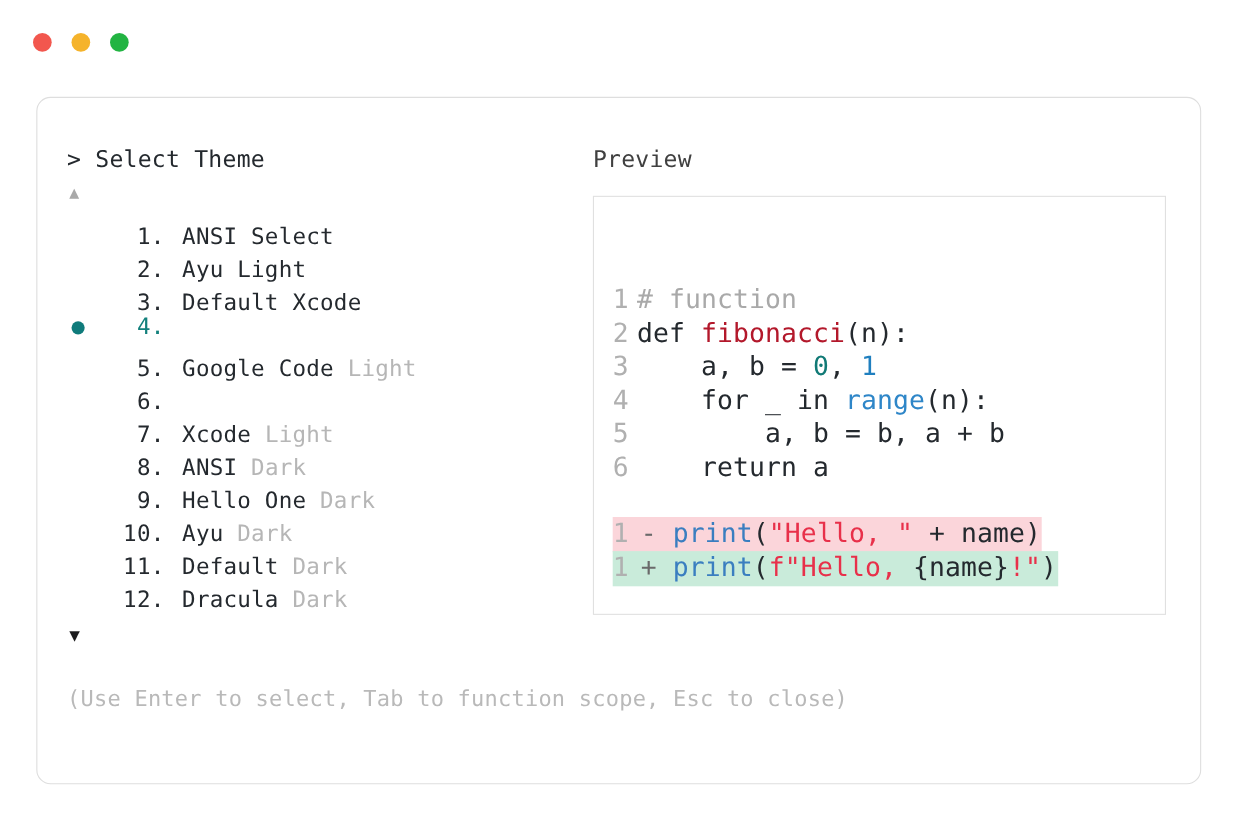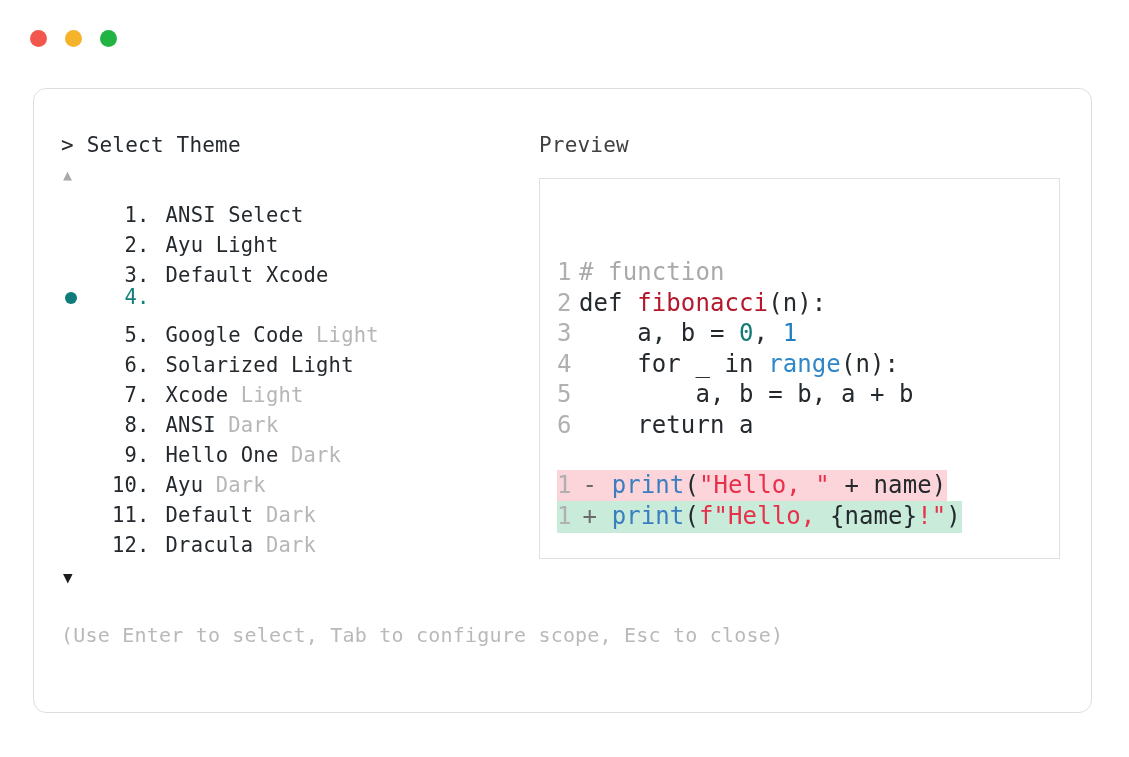--- a/index.html
+++ b/index.html
@@ -228,35 +228,35 @@
       </div>
 
       <div class="scroll-arrow up">▲</div>
 
       <ul class="theme-list">
           <li class="theme-item"><span class="bullet-cell"></span><span class="idx">1</span><span class="idx-dot">.</span><span class="name"> ANSI Select</span></li>
           <li class="theme-item"><span class="bullet-cell"></span><span class="idx">2</span><span class="idx-dot">.</span><span class="name"> Ayu Light</span></li>
           <li class="theme-item"><span class="bullet-cell"></span><span class="idx">3</span><span class="idx-dot">.</span><span class="name"> Default Xcode</span></li>
           <li class="theme-item selected"><span class="bullet-cell"><span class="bullet"></span></span><span class="idx">4</span><span class="idx-dot">.</span></li>
           <li class="theme-item"><span class="bullet-cell"></span><span class="idx">5</span><span class="idx-dot">.</span><span class="name"> Google Code</span><span class="variant"> Light</span></li>
-          <li class="theme-item"><span class="bullet-cell"></span><span class="idx">6</span><span class="idx-dot">.</span><span class="name"> Solarized Light</span></li>
+          <li class="theme-item"><span class="bullet-cell"></span><span class="idx">6</span><span class="idx-dot">.</span></li>
           <li class="theme-item"><span class="bullet-cell"></span><span class="idx">7</span><span class="idx-dot">.</span><span class="name"> Xcode</span><span class="variant"> Light</span></li>
           <li class="theme-item"><span class="bullet-cell"></span><span class="idx">8</span><span class="idx-dot">.</span><span class="name"> ANSI</span><span class="variant"> Dark</span></li>
           <li class="theme-item"><span class="bullet-cell"></span><span class="idx">9</span><span class="idx-dot">.</span><span class="name"> Hello One</span><span class="variant"> Dark</span></li>
           <li class="theme-item"><span class="bullet-cell"></span><span class="idx">10</span><span class="idx-dot">.</span><span class="name"> Ayu</span><span class="variant"> Dark</span></li>
           <li class="theme-item"><span class="bullet-cell"></span><span class="idx">11</span><span class="idx-dot">.</span><span class="name"> Default</span><span class="variant"> Dark</span></li>
           <li class="theme-item"><span class="bullet-cell"></span><span class="idx">12</span><span class="idx-dot">.</span><span class="name"> Dracula</span><span class="variant"> Dark</span></li>
         </ul>
 
       <div class="scroll-arrow down">▼</div>
     </div>
 
     <div class="right-pane">
       <div class="preview-title">Preview</div>
       <div class="preview-box">
         <div class="code"><span class="code-line"><span class="ln">1</span><span class="gutter-gap"> </span><span class="tok-comment"># function</span></span><span class="code-line"><span class="ln">2</span><span class="gutter-gap"> </span><span class="tok-kw">def </span><span class="tok-fn">fibonacci</span><span class="tok-plain">(n):</span></span><span class="code-line"><span class="ln">3</span><span class="gutter-gap"> </span><span class="tok-plain">    a, b = </span><span class="tok-num">0</span><span class="tok-plain">, </span><span class="tok-num2">1</span></span><span class="code-line"><span class="ln">4</span><span class="gutter-gap"> </span><span class="tok-plain">    for _ in </span><span class="tok-builtin">range</span><span class="tok-plain">(n):</span></span><span class="code-line"><span class="ln">5</span><span class="gutter-gap"> </span><span class="tok-plain">        a, b = b, a + b</span></span><span class="code-line"><span class="ln">6</span><span class="gutter-gap"> </span><span class="tok-plain">    return a</span></span><span class="diff-spacer"></span><span class="diff-line diff-del"><span class="diff-hl"><span class="ln-diff">1</span><span class="diff-sign"> - </span><span class="tok-call">print</span><span class="tok-plain">(</span><span class="tok-str">"Hello, "</span><span class="tok-plain"> + name)</span></span></span><span class="diff-line diff-add"><span class="diff-hl"><span class="ln-diff">1</span><span class="diff-sign"> + </span><span class="tok-call">print</span><span class="tok-plain">(</span><span class="tok-str">f"Hello, </span><span class="tok-plain">{name}</span><span class="tok-str">!"</span><span class="tok-plain">)</span></span></span></div>
       </div>
     </div>
 
-    <div class="hint">(Use Enter to select, Tab to configure scope, Esc to close)</div>
+    <div class="hint">(Use Enter to select, Tab to function scope, Esc to close)</div>
 
   </div>
 </div>
 
 </body></html>

